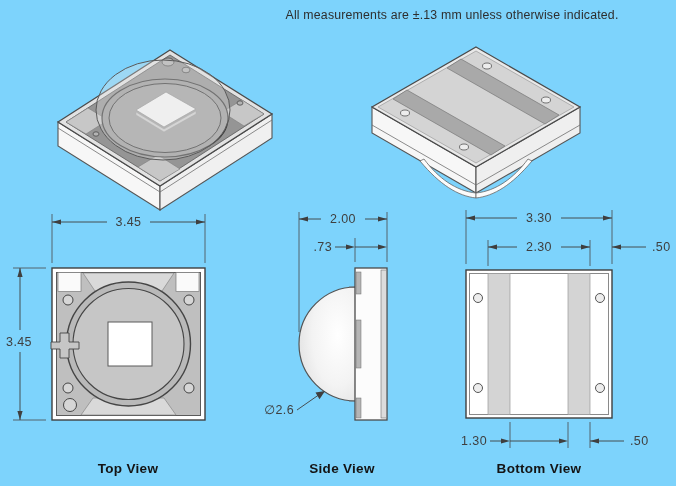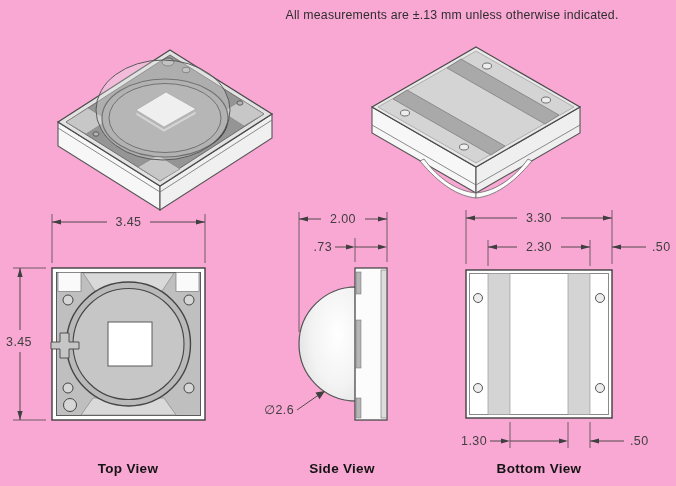--- a/index.html
+++ b/index.html
@@ -1,16 +1,16 @@
 <!DOCTYPE html>
 <html><head>
 <meta charset="utf-8">
 <style>
   html,body{margin:0;padding:0;background:#fff;}
-  .canvas{position:relative;width:676px;height:486px;background:#f9a8d4;overflow:hidden;
+  .canvas{position:relative;width:676px;height:486px;background:#7dd3fc;overflow:hidden;
           font-family:"Liberation Sans",sans-serif;}
   svg{position:absolute;left:0;top:0;}
   .dim{font-family:"Liberation Sans",sans-serif;font-size:12.5px;fill:#3f3f3f;letter-spacing:.4px;}
   .viewlabel{font-family:"Liberation Sans",sans-serif;font-size:13.5px;font-weight:bold;fill:#141414;letter-spacing:.3px;}
   .note{font-family:"Liberation Sans",sans-serif;font-size:12.3px;fill:#2e2e2e;letter-spacing:.2px;}
   .dimline{stroke:#3f3f3f;stroke-width:.9;fill:none;}
   .extline{stroke:#4a4a4a;stroke-width:.8;fill:none;}
   .arr{fill:#3f3f3f;stroke:none;}
   .outline{stroke:#3f3f3f;stroke-width:1.4;fill:#ffffff;}
   .thin{stroke:#6e6e6e;stroke-width:.8;fill:none;}

